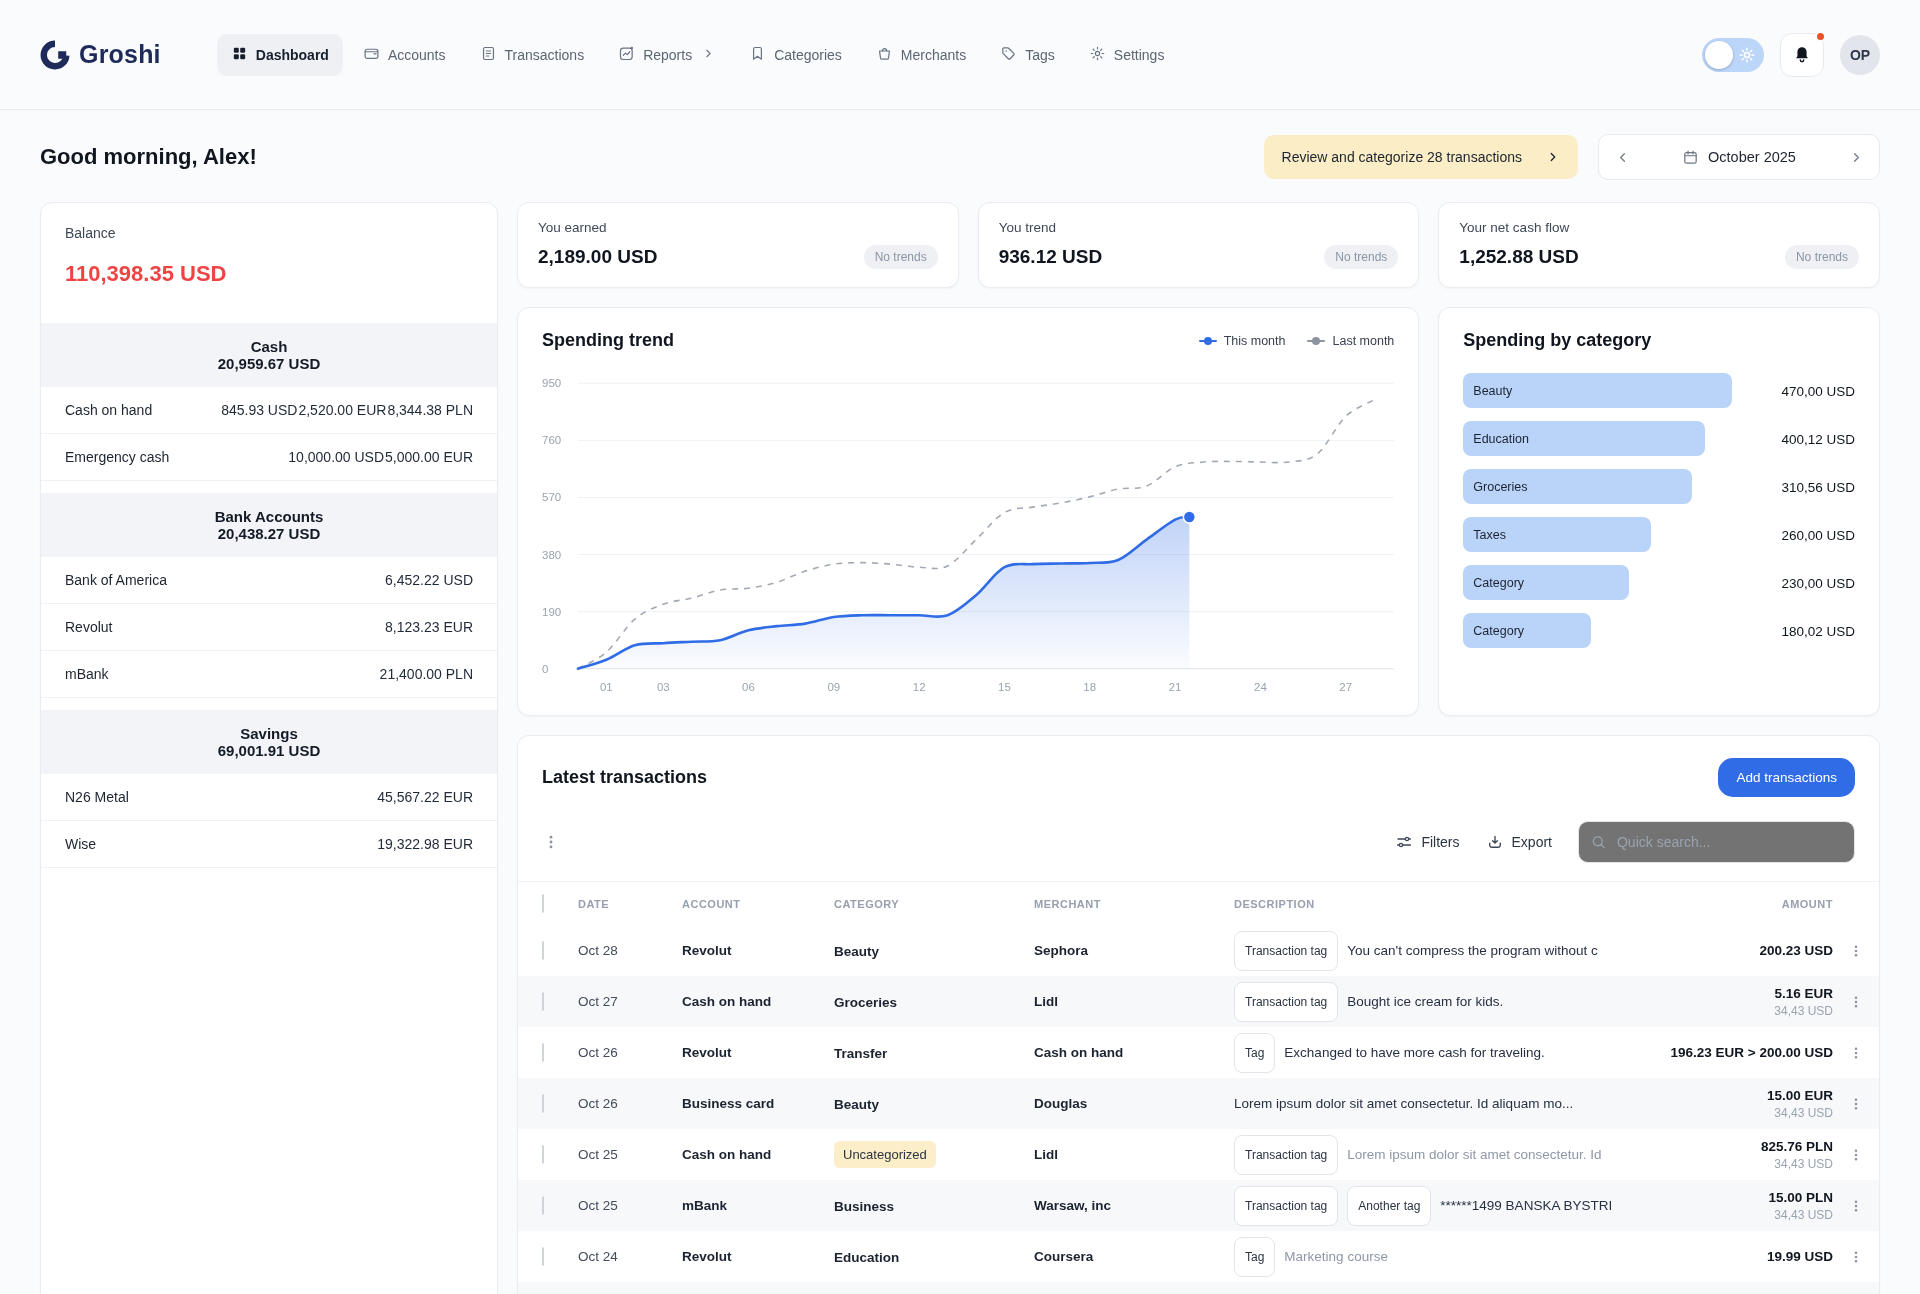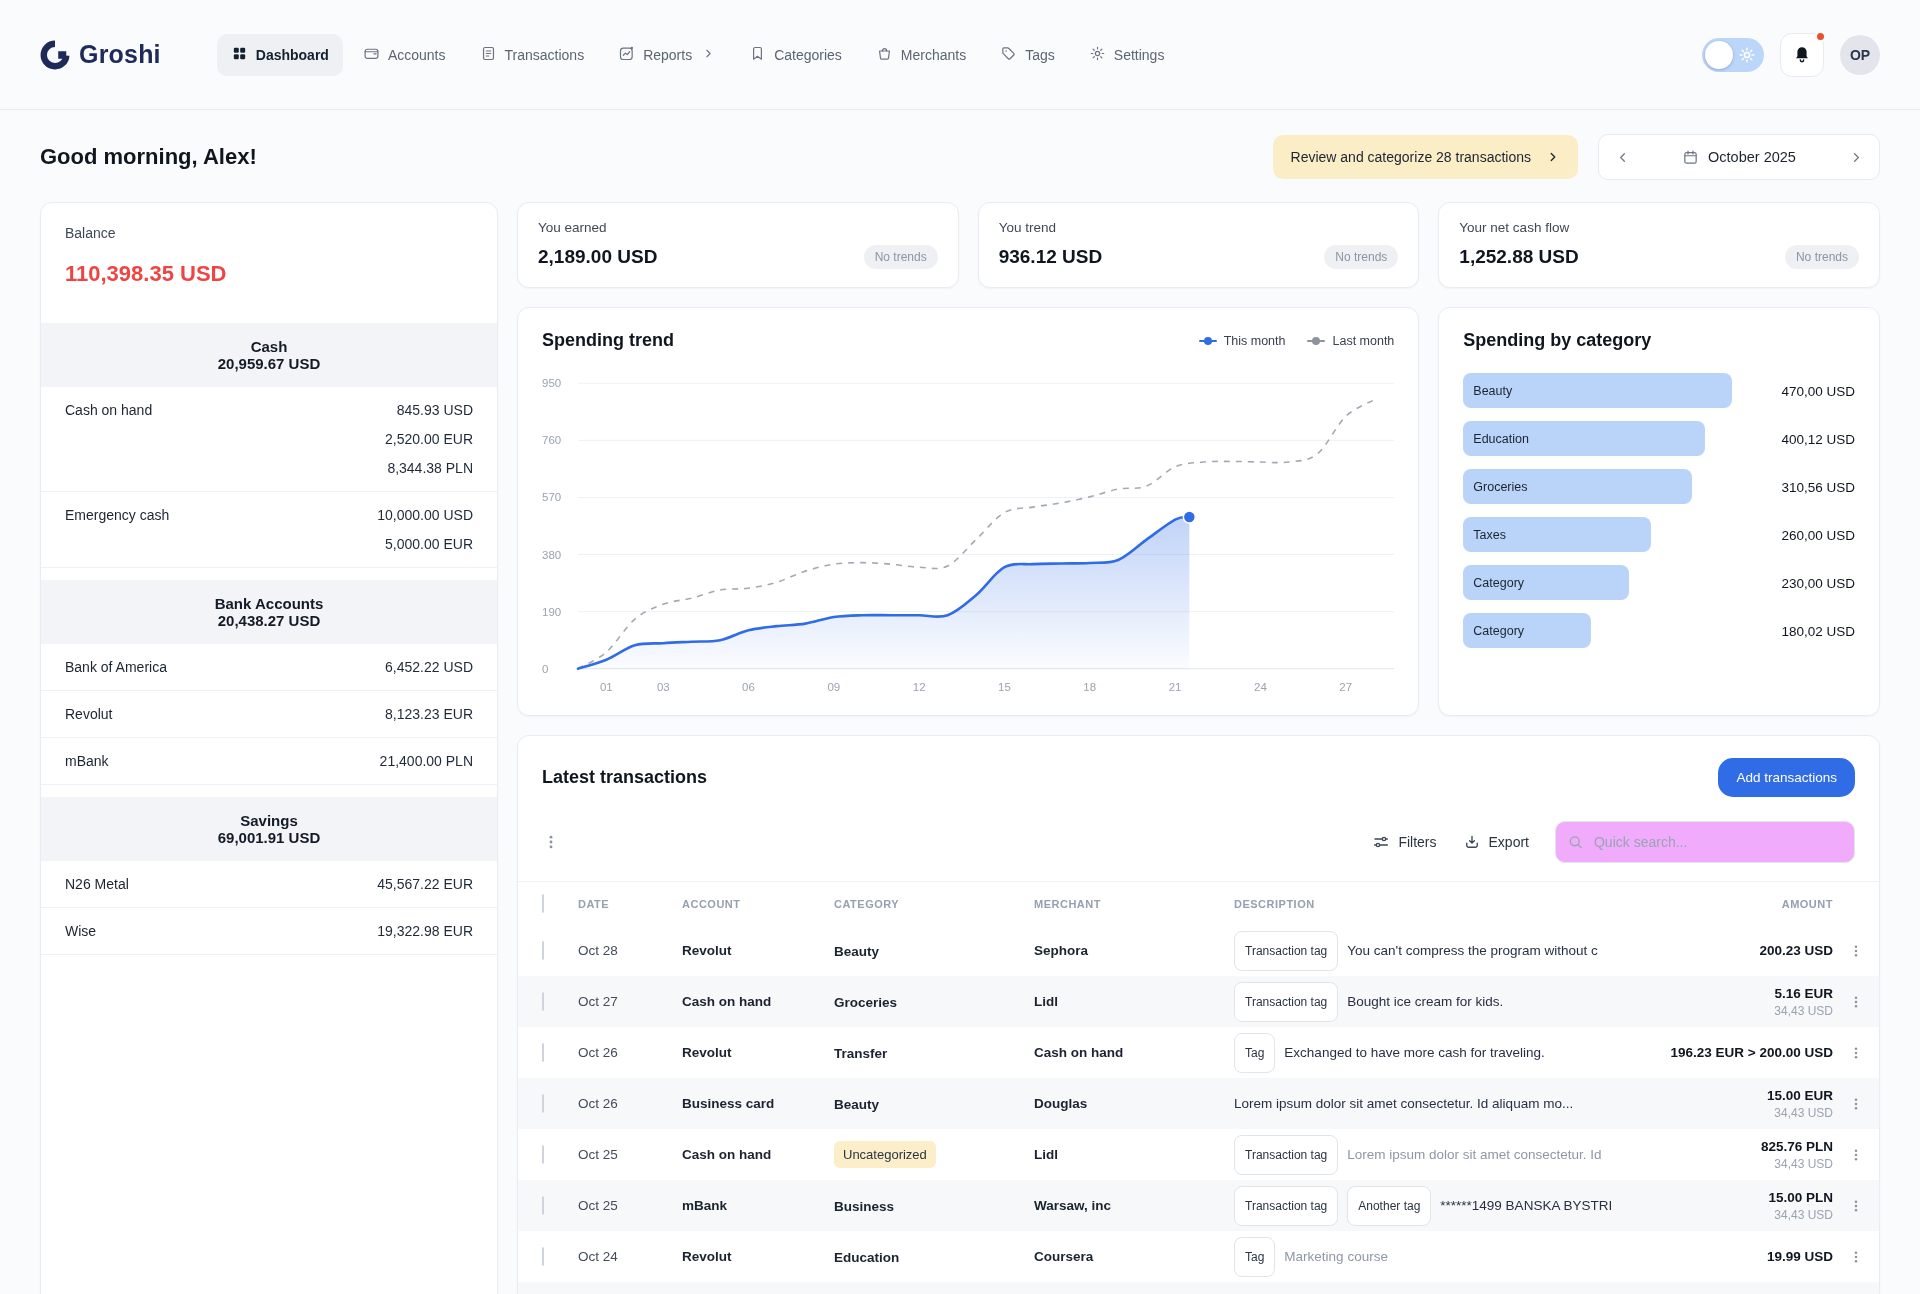--- a/index.html
+++ b/index.html
@@ -24,42 +24,42 @@
   .theme-sun { position:absolute; right:8px; top:8px; color:#fff; }
   .bell-btn { position:relative; width:44px; height:44px; border:1px solid #e7eaee; border-radius:12px; background:#fff; display:flex; align-items:center; justify-content:center; cursor:pointer; }
   .bell-btn svg { color:#10161f; }
   .bell-dot { position:absolute; top:-3px; right:-3px; width:11px; height:11px; border-radius:50%; background:#ea4f2c; border:2px solid #fafbfc; }
   .avatar { width:40px; height:40px; border-radius:50%; background:#e2e6ec; display:flex; align-items:center; justify-content:center; font-size:14px; font-weight:700; color:#2c3648; cursor:pointer; }
 
   
   .greet-row { display:flex; align-items:center; justify-content:space-between; padding:24px 40px 22px; }
   .greet { font-size:22px; font-weight:700; color:#10161f; }
   .greet-actions { display:flex; align-items:center; gap:20px; }
-  .review-btn { display:flex; align-items:center; gap:15px; background:#fbedc6; border:none; border-radius:10px; padding:14px 18px; font-size:14px; font-weight:500; color:#1c2430; cursor:pointer; font-family:inherit; }
+  .review-btn { display:flex; align-items:center; gap:24px; background:#fbedc6; border:none; border-radius:10px; padding:14px 18px; font-size:14px; font-weight:500; color:#1c2430; cursor:pointer; font-family:inherit; }
   .review-btn svg { color:#1c2430; }
   .period-picker { display:flex; align-items:center; justify-content:space-between; width:282px; height:46px; background:#fff; border:1px solid #e7eaee; border-radius:10px; padding:0 6px; }
   .period-chev { width:34px; height:34px; display:flex; align-items:center; justify-content:center; color:#707987; cursor:pointer; border-radius:8px; }
   .period-center { display:flex; align-items:center; gap:9px; font-size:14.5px; color:#1c2430; cursor:pointer; }
   .period-center svg { color:#6b7482; }
 
   
   .main { display:grid; grid-template-columns:458px 1fr; gap:19px; padding:0 40px; align-items:start; }
   .card { background:#fff; border:1px solid #e9ecf0; border-radius:12px; box-shadow:0 1px 2px rgba(16,24,40,.04); }
 
   
   .sidebar.card { min-height:1116px; }
   .balance-head { padding:22px 24px 24px; }
   .balance-label { font-size:14px; color:#3f4856; }
   .balance-total { font-size:22px; font-weight:700; color:#ef4444; margin-top:20px; }
   .sb-band { display:flex; justify-content:space-between; align-items:center; background:#f2f4f7; padding:15px 24px; margin-top:12px;flex-direction:column; }
   .sb-band .n { font-size:15px; font-weight:700; color:#141b27; }
   .sb-band .v { font-size:15px; font-weight:700; color:#141b27; }
   .sb-row { display:flex; justify-content:space-between; padding:15px 24px; border-bottom:1px solid #eef1f5; cursor:pointer; }
   .sb-row .n { font-size:14px; color:#1c2430; }
-  .sb-amts { display:flex; flex-direction:column; align-items:flex-end; gap:13px; }
+  .sb-amts { display:flex; flex-direction:row; align-items:flex-end; gap:1px; }
   .sb-amts div { font-size:14px; color:#1f2937; }
 
   
   .content { display:grid; grid-template-columns:repeat(3, 1fr); gap:19px; }
   .stat-card { padding:17px 20px 18px; }
   .stat-label { font-size:13.5px; color:#3f4856; }
   .stat-row { display:flex; align-items:center; justify-content:space-between; margin-top:10px; }
   .stat-value { font-size:19px; font-weight:700; color:#10161f; }
   .badge { font-size:12px; color:#8b95a5; background:#eef0f3; border-radius:12px; padding:5px 11px; white-space:nowrap; }
 
@@ -88,21 +88,21 @@
   .tx-card { grid-column:1 / span 3; padding:22px 0 0; }
   .tx-head { display:flex; align-items:center; justify-content:space-between; padding:0 24px; }
   .add-btn { background:#2f6ce6; color:#fff; border:none; border-radius:15px; padding:12px 18px; font-size:13.5px; font-weight:500; font-family:inherit; cursor:pointer; }
   .tx-toolbar { display:flex; align-items:center; justify-content:space-between; padding:24px 24px 18px; }
   .tool-right { display:flex; align-items:center; gap:26px; }
   .tool-btn { display:flex; align-items:center; gap:8px; font-size:14px; color:#2b3442; cursor:pointer; background:none; border:none; font-family:inherit; }
   .tool-btn svg { color:#3c4654; }
   .kebab-btn { color:#8b93a3; cursor:pointer; display:flex; align-items:center; }
   .search-box { position:relative; }
   .search-box svg { position:absolute; left:12px; top:50%; transform:translateY(-50%); color:#9aa3b0; }
-  .search-box input { width:300px; height:42px; border:1px solid #e3e6ea; border-radius:10px; padding:0 12px 0 38px; font-size:14px; font-family:inherit; color:#1c2430; background:#f0abfc; outline:none; }
+  .search-box input { width:277px; height:42px; border:1px solid #e3e6ea; border-radius:10px; padding:0 12px 0 38px; font-size:14px; font-family:inherit; color:#1c2430; background:#737373; outline:none; }
   .search-box input::placeholder { color:#9aa3b0; }
 
   .tx-table { width:100%; }
   .tx-grid { display:grid; grid-template-columns:60px 104px 152px 200px 200px 1fr 200px 46px; align-items:center; }
   .tx-header { height:44px; border-top:1px solid #eef1f5; }
   .tx-header .th { font-size:11px; font-weight:700; letter-spacing:.5px; color:#97a0ae; text-transform:uppercase; }
   .tx-row { height:51px; }
   .tx-row.alt { background:#f7f8fa; }
   .cb { width:18px; height:18px; border:1.5px solid #cfd4dc; border-radius:5px; background:#fff; margin-left:24px; cursor:pointer; }
   .td-date { font-size:13.5px; color:#434c5b; }

